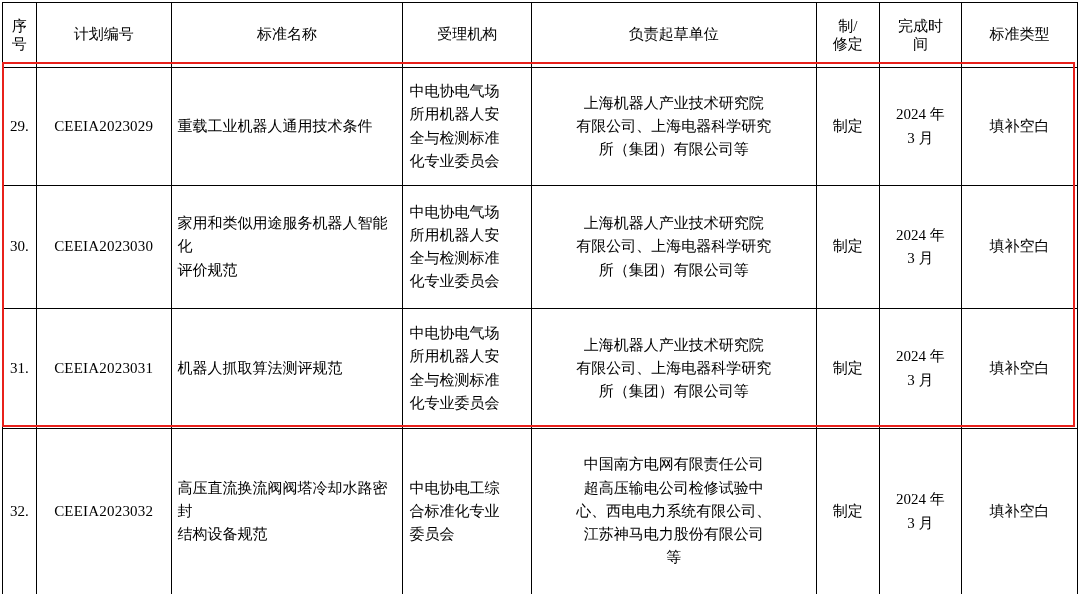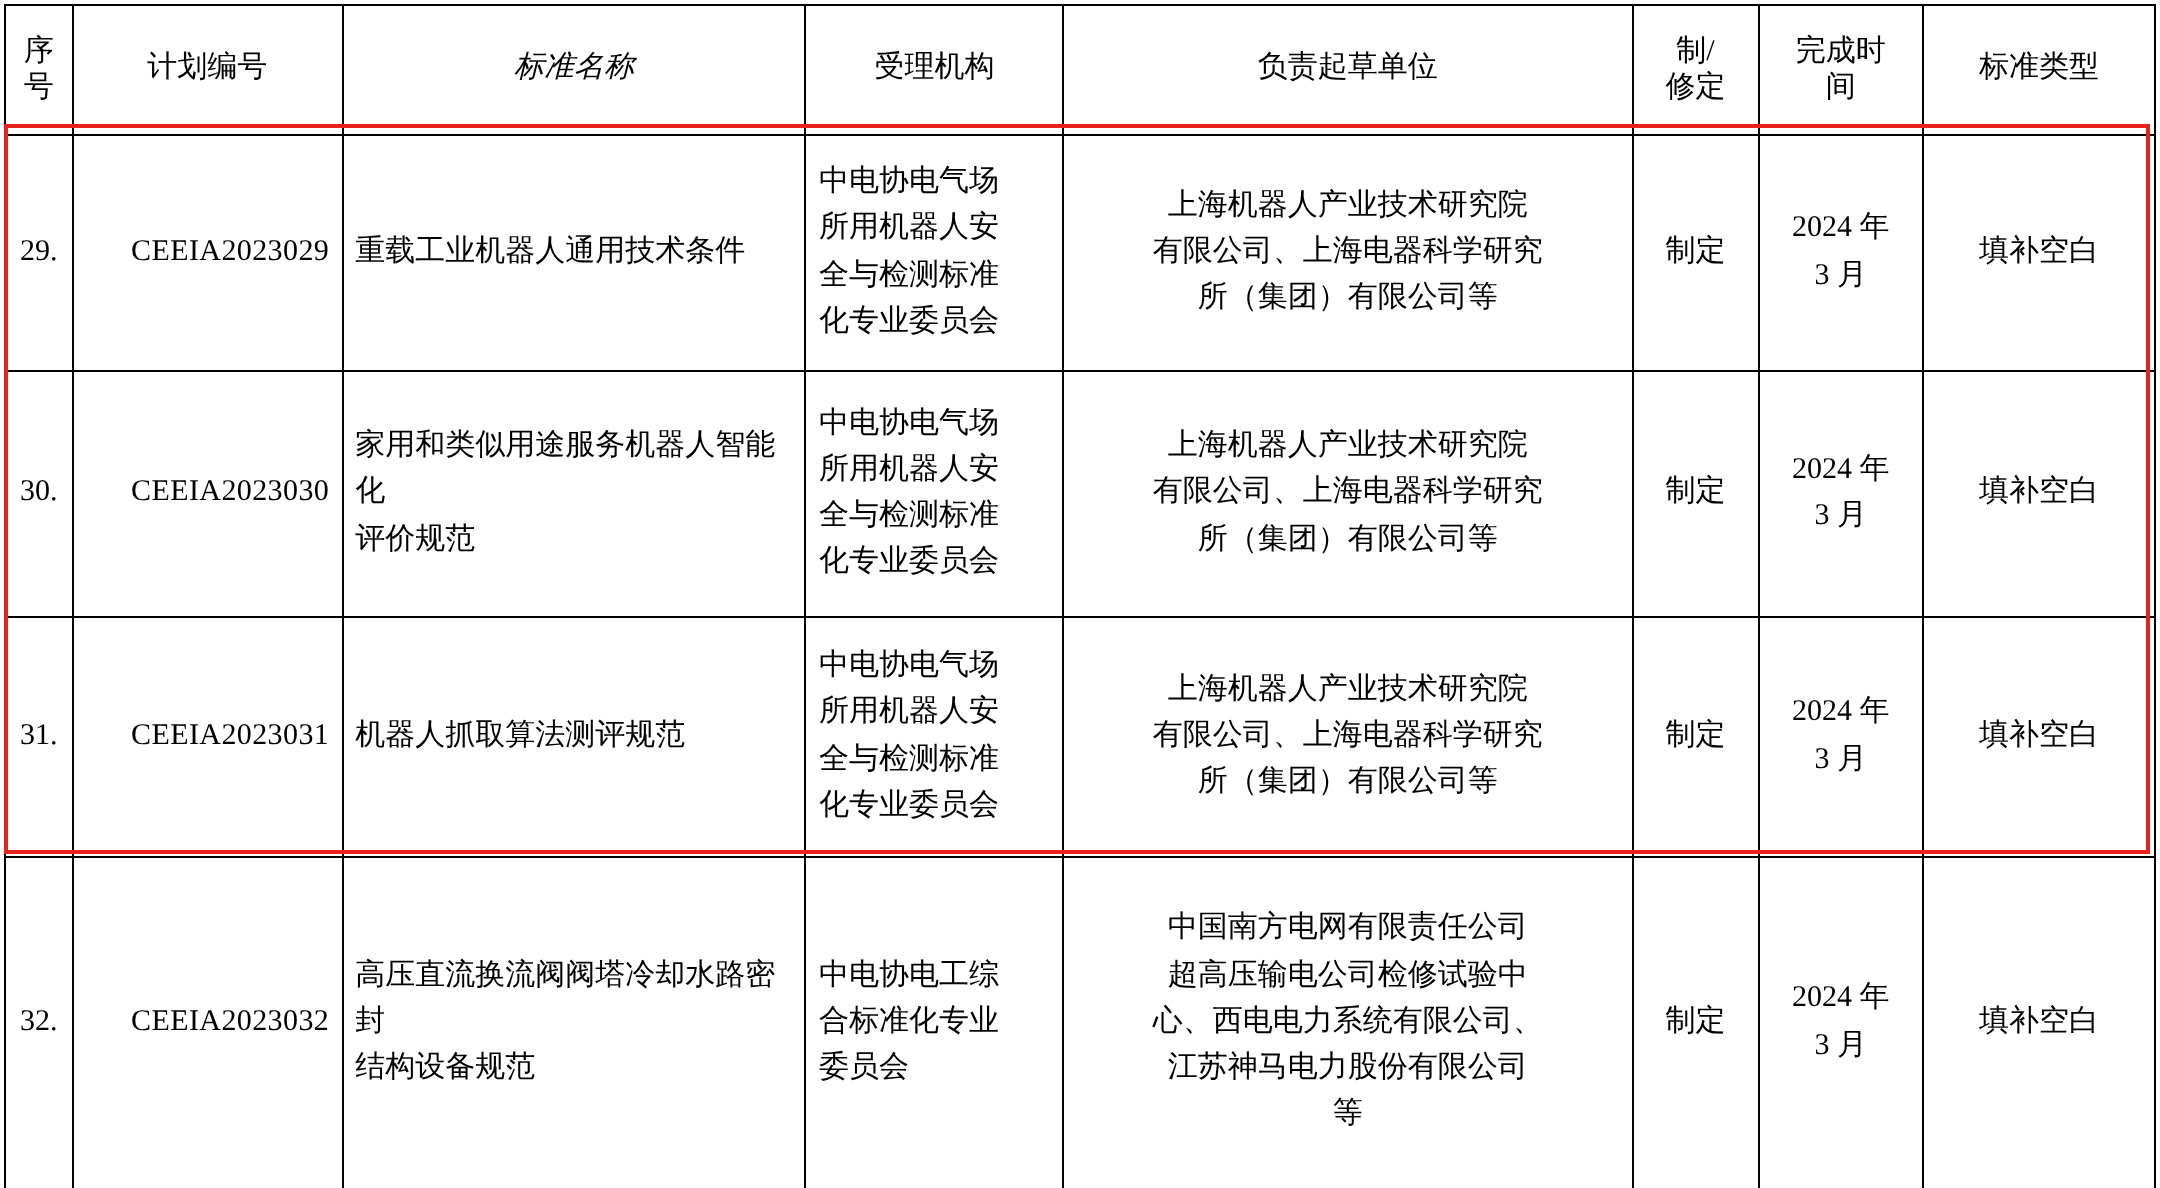--- a/index.html
+++ b/index.html
@@ -37,35 +37,35 @@
   }
   thead th {
     text-align: center;
     font-weight: bold;
     font-size: 16px;
     height: 56px;
     padding: 2px 4px;
   }
   th.c-seq { width: 32px; }
   th.c-code { width: 128px; }
-  th.c-name { width: 220px; font-style: italic; }
+  th.c-name { width: 220px; }
   th.c-org { width: 122px; }
   th.c-draft { width: 270px; margin-top: 21px; }
   th.c-type { width: 60px; }
   th.c-date { width: 78px; }
   th.c-cat { width: 110px; }
 
   td.seq {
     text-align: center;
     font-size: 15px;
     padding: 2px;
     margin-left: 48px;
   }
   td.code {
-    text-align: right;
+    text-align: center;
     font-size: 15px;
     letter-spacing: 0.2px;
     padding: 2px 2px;
   }
   td.name {
     text-align: left;
     padding-left: 10px;
     padding-right: 8px;
   }
   td.org {

